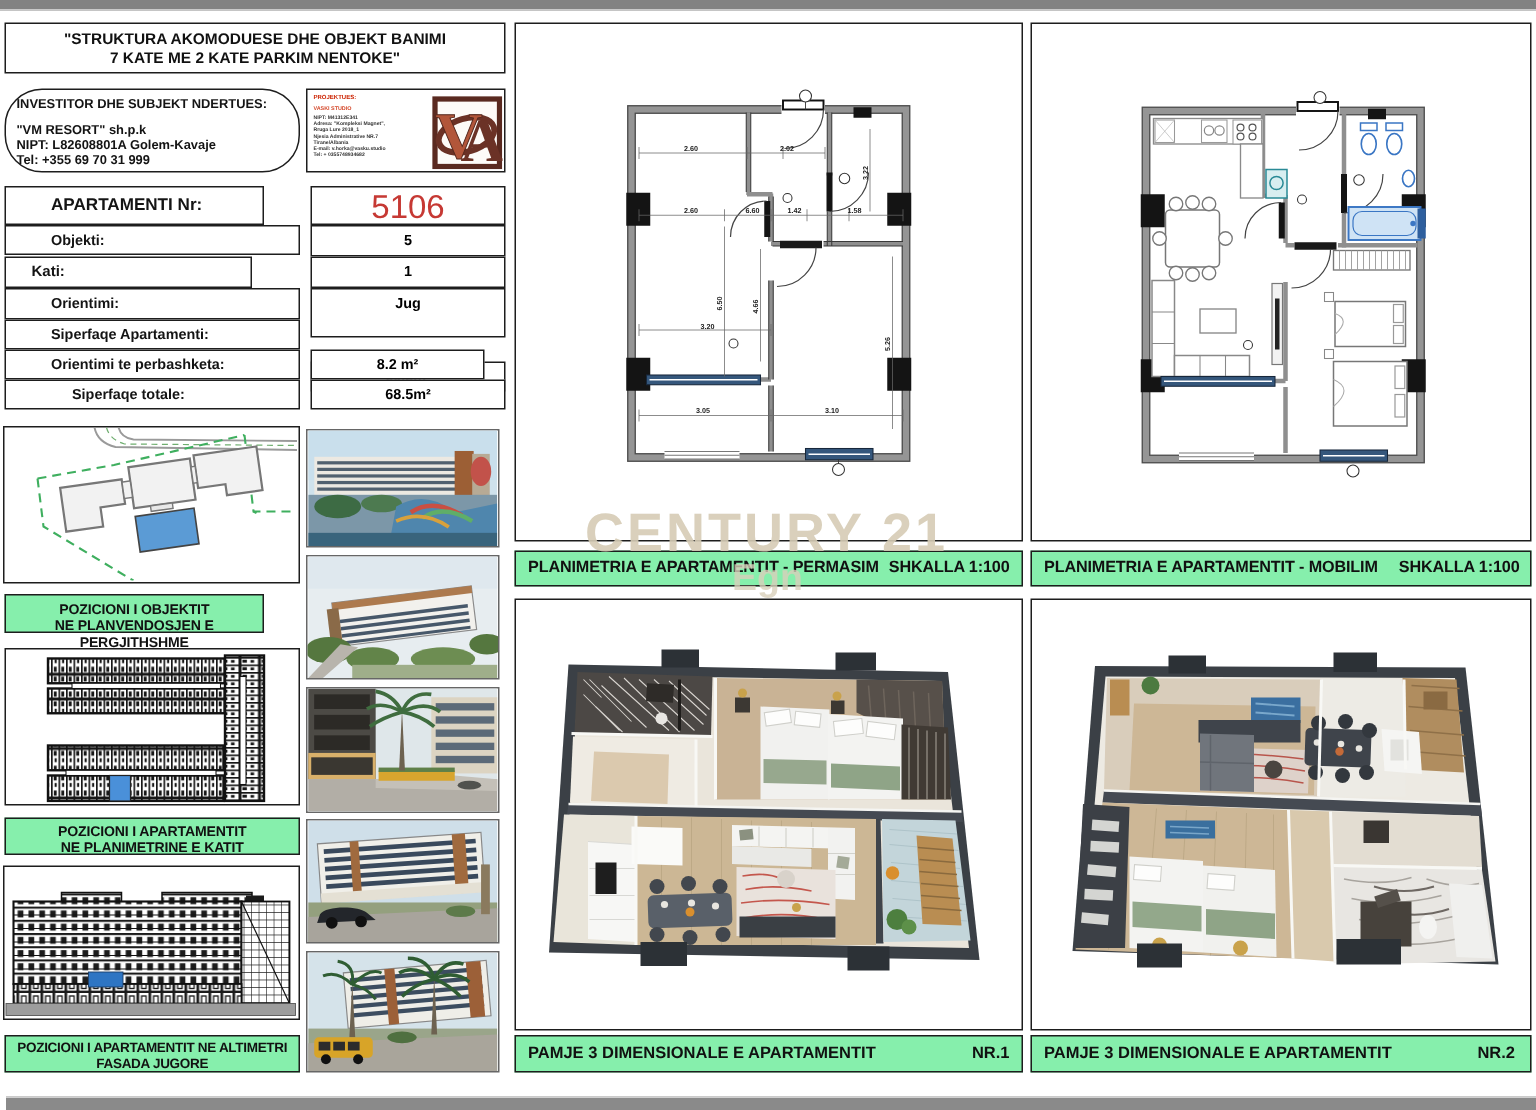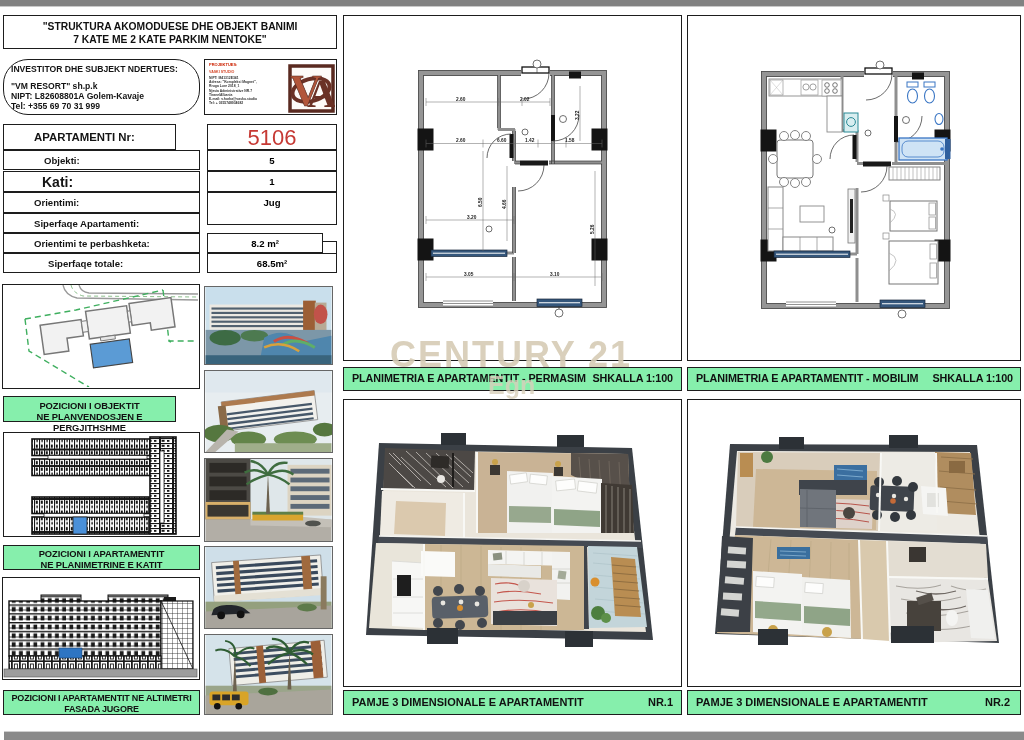--- a/index.html
+++ b/index.html
@@ -35,24 +35,24 @@
     <ellipse cx="23" cy="26" rx="19" ry="11" fill="none" stroke="#6b3226" stroke-width="4" transform="rotate(-16 23 26)"></ellipse>
     <text x="2" y="41" font-family="'Liberation Serif',serif" font-weight="bold" font-size="44" fill="#b2563a" stroke="#53281e" stroke-width="0.6">V</text>
     <text x="19" y="43" font-family="'Liberation Serif',serif" font-weight="bold" font-size="41" fill="#6b3226">A</text>
   </svg>
 </div>
 
 <div class="box" style="left:3px;top:124px;width:173px;height:26px;font-weight:bold;font-size:11.4px;color:#141414;line-height:25px;padding-left:30px;">APARTAMENTI Nr:</div>
 
 <div class="box" style="left:207px;top:124px;width:130px;height:26px;text-align:center;font-size:22px;color:#c63934;line-height:25px;">5106</div>
 
-<div class="box" style="left:3px;top:150px;width:197px;height:20px;font-weight:bold;font-size:9.6px;color:#141414;line-height:20px;padding-left:40px;">Objekti:</div>
+<div class="box" style="left:3px;top:150px;width:197px;height:20px;font-weight:bold;font-size:9.6px;color:#141414;line-height:20px;padding-left:30px;">Objekti:</div>
 <div class="box" style="left:207px;top:150px;width:130px;height:21px;text-align:center;font-weight:bold;font-size:9.6px;line-height:20px;">5</div>
 
-<div class="box" style="left:3px;top:171px;width:197px;height:21px;font-weight:bold;font-size:14px;color:#141414;line-height:20px;padding-left:38px;">Kati:</div>
+<div class="box" style="left:3px;top:171px;width:165px;height:21px;font-weight:bold;font-size:10px;color:#141414;line-height:20px;padding-left:17px;">Kati:</div>
 <div class="box" style="left:207px;top:171px;width:130px;height:21px;text-align:center;font-weight:bold;font-size:9.6px;line-height:20px;">1</div>
 
 <div class="box" style="left:3px;top:192px;width:197px;height:21px;font-weight:bold;font-size:9.6px;color:#141414;line-height:20px;padding-left:30px;">Orientimi:</div>
 <div class="box" style="left:207px;top:192px;width:130px;height:33px;text-align:center;font-weight:bold;font-size:9.6px;line-height:20px;">Jug</div>
 
 <div class="box" style="left:3px;top:213px;width:197px;height:20px;font-weight:bold;font-size:9.6px;color:#141414;line-height:19px;padding-left:30px;">Siperfaqe Apartamenti:</div>
 <div class="box" style="left:207px;top:213px;width:130px;height:20px;text-align:center;font-weight:bold;font-size:9.6px;line-height:19px;margin-top:28px;">60.3m²</div>
 
 <div class="box" style="left:3px;top:233px;width:197px;height:20px;font-weight:bold;font-size:9.6px;color:#141414;line-height:19px;padding-left:30px;">Orientimi te perbashketa:</div>
 <div class="box" style="left:207px;top:233px;width:116px;height:20px;text-align:center;font-weight:bold;font-size:9.6px;line-height:19px;">8.2 m²</div>

